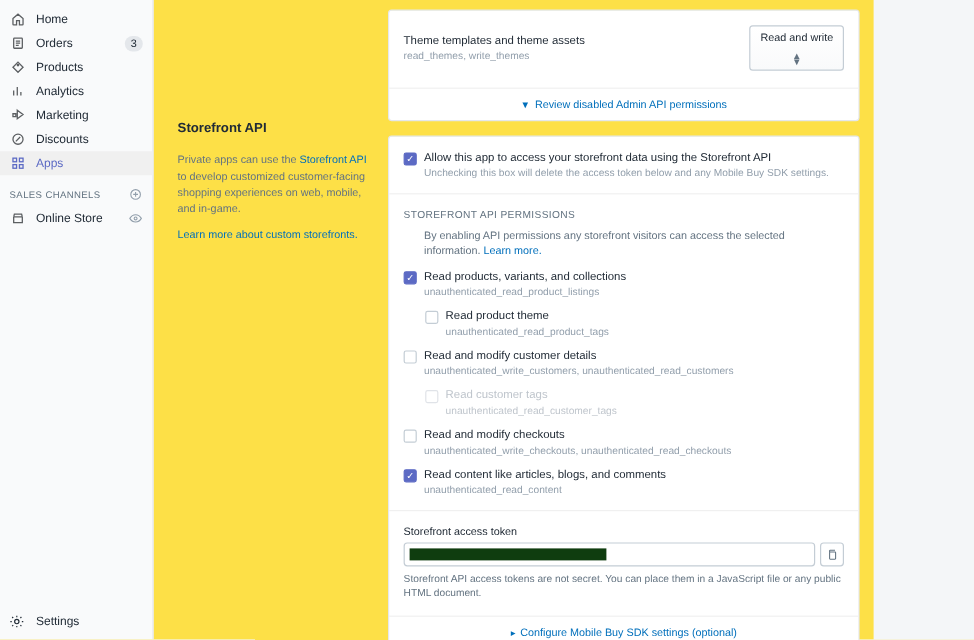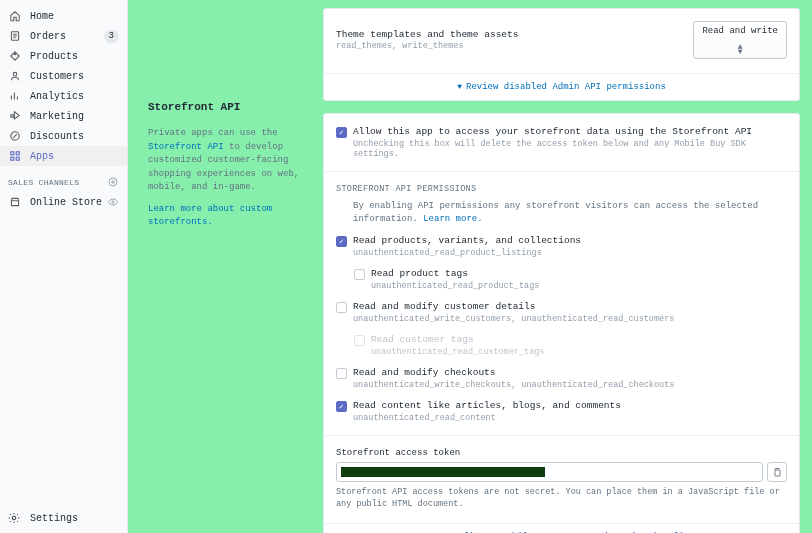--- a/index.html
+++ b/index.html
@@ -1,17 +1,17 @@
 <!DOCTYPE html>
 <html><head>
 <meta charset="utf-8">
 <style>
   * { box-sizing: border-box; }
   html, body { margin: 0; padding: 0; font-family: -apple-system, sans-serif; font-size: 10px; color: #212b36; background: #f4f6f8; }
-  .app { display: flex; width: 812px; height: 533px; background: #86efac; font-family: Liberation Mono, monospace; }
+  .app { display: flex; width: 728px; height: 533px; background: #fde047; }
   .sidebar { width: 128px; background: #f9fafb; border-right: 1px solid #e4e7eb; display: flex; flex-direction: column; }
   .nav-list { padding: 6px 0 0 0; }
   .nav-item { display: flex; align-items: center; padding: 3px 8px; cursor: pointer; color: #212b36; position: relative; }
   .nav-item.active { background: #f0f0f0; }
   .nav-item .icon { width: 14px; height: 14px; margin-right: 8px; display: flex; align-items: center; justify-content: center; color: #5c5f62; }
   .nav-item.active .icon { color: #5c6ac4; }
   .nav-item .label { font-size: 10px; color: #212b36; }
   .nav-item.active .label { color: #5c6ac4; }
   .nav-item .badge { position: absolute; right: 8px; background: #e4e7eb; border-radius: 8px; padding: 0 5px; font-size: 9px; color: #212b36; line-height: 13px; min-width: 14px; text-align: center; }
   .nav-section { padding: 10px 8px 4px; font-size: 8px; color: #637381; letter-spacing: 0.3px; display: flex; justify-content: space-between; align-items: center; }
@@ -86,29 +86,20 @@
             <svg width="12" height="12" viewBox="0 0 20 20" fill="none" stroke="currentColor" stroke-width="1.8">
               <path d="M10 3l7 7-7 7-7-7z"></path>
               <circle cx="10" cy="7" r="1" fill="currentColor"></circle>
             </svg>
           </span>
         <span class="label">Products</span>
       </div>
       <div class="nav-item">
         <span class="icon">
             <svg width="12" height="12" viewBox="0 0 20 20" fill="none" stroke="currentColor" stroke-width="1.8">
-              <circle cx="10" cy="7" r="3"></circle>
-              <path d="M4 17c0-3 3-5 6-5s6 2 6 5"></path>
-            </svg>
-          </span>
-        <span class="label">Customers</span>
-      </div>
-      <div class="nav-item">
-        <span class="icon">
-            <svg width="12" height="12" viewBox="0 0 20 20" fill="none" stroke="currentColor" stroke-width="1.8">
               <path d="M4 16V9M9 16V4M14 16v-5"></path>
             </svg>
           </span>
         <span class="label">Analytics</span>
       </div>
       <div class="nav-item">
         <span class="icon">
             <svg width="12" height="12" viewBox="0 0 20 20" fill="none" stroke="currentColor" stroke-width="1.8">
               <path d="M9 3l8 6-8 6V3zM3 8h4v4H3z"></path>
             </svg>
@@ -220,21 +211,21 @@
             <div class="check-row">
               <div class="checkbox checked"></div>
               <div class="check-text">
                 <div class="l1">Read products, variants, and collections</div>
                 <div class="l2">unauthenticated_read_product_listings</div>
               </div>
             </div>
             <div class="check-row sub-check">
               <div class="checkbox"></div>
               <div class="check-text">
-                <div class="l1">Read product tags</div>
+                <div class="l1">Read product theme</div>
                 <div class="l2">unauthenticated_read_product_tags</div>
               </div>
             </div>
 
             <div class="check-row">
               <div class="checkbox"></div>
               <div class="check-text">
                 <div class="l1">Read and modify customer details</div>
                 <div class="l2">unauthenticated_write_customers, unauthenticated_read_customers</div>
               </div>

